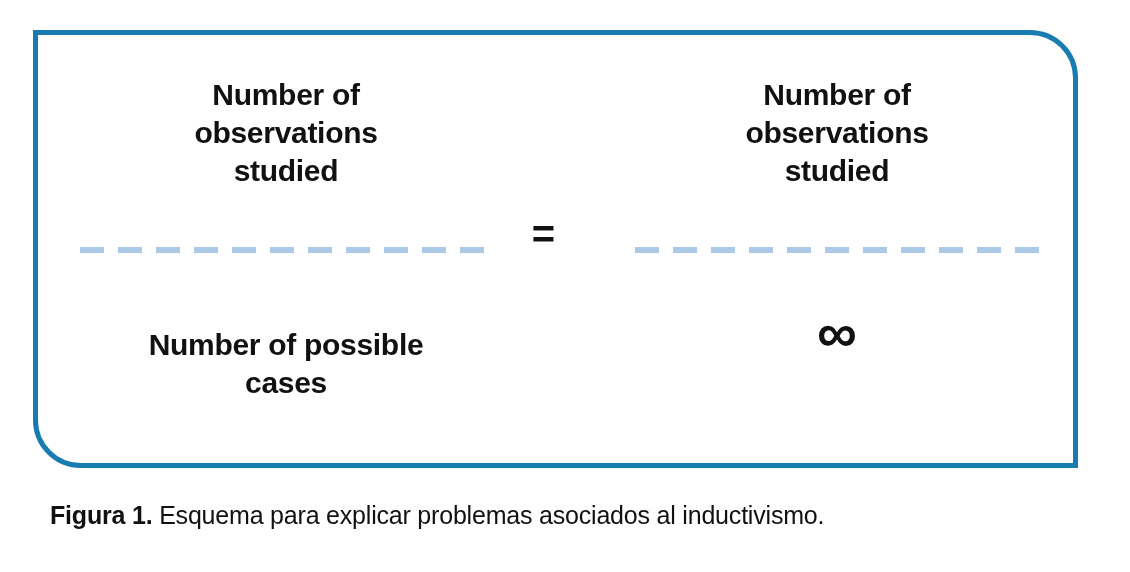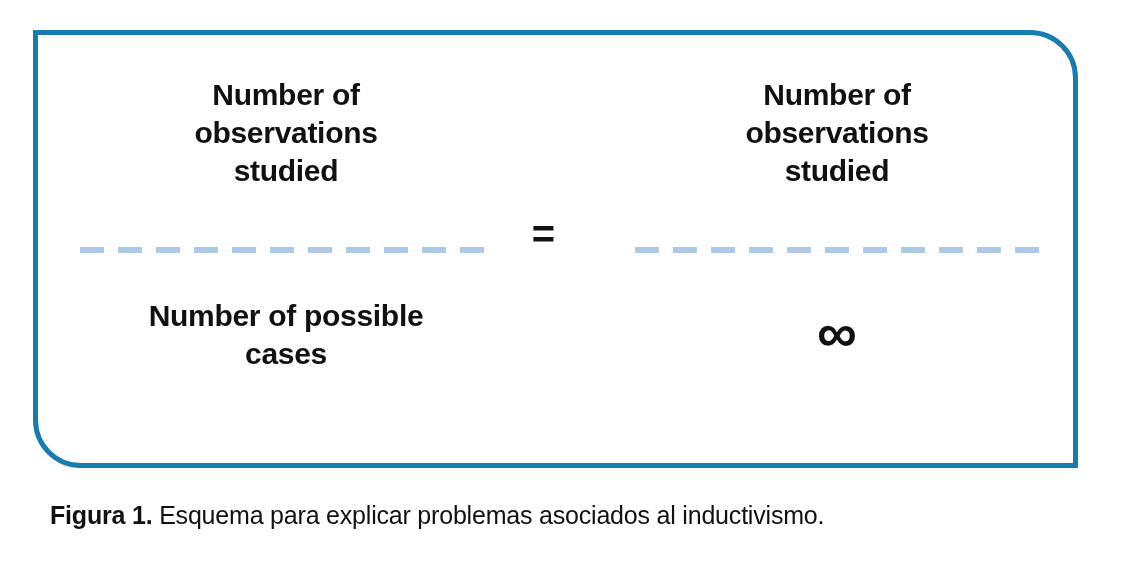--- a/index.html
+++ b/index.html
@@ -32,21 +32,21 @@
   .numerator{
     height:196px;display:flex;align-items:center;justify-content:center;
     text-align:center;font-weight:700;font-size:30px;line-height:38px;
     letter-spacing:-0.3px;white-space:pre-line;
   }
   .frac-bar{
     height:6px;width:100%;
     background:repeating-linear-gradient(to right,var(--dash) 0 24px,transparent 24px 38px);
   }
   .denominator{
-    margin-top:28px;text-align:center;font-weight:700;font-size:30px;
+    margin-top:57px;text-align:center;font-weight:700;font-size:30px;
     line-height:38px;letter-spacing:-0.3px;white-space:pre-line;
   }
   .denominator.infinity{
     margin-top:36px;font-size:56px;line-height:56px;letter-spacing:0;
   }
   .equals-spacer{height:196px;}
   .equals-slot{
     height:6px;display:flex;align-items:center;justify-content:center;
     overflow:visible;
   }

